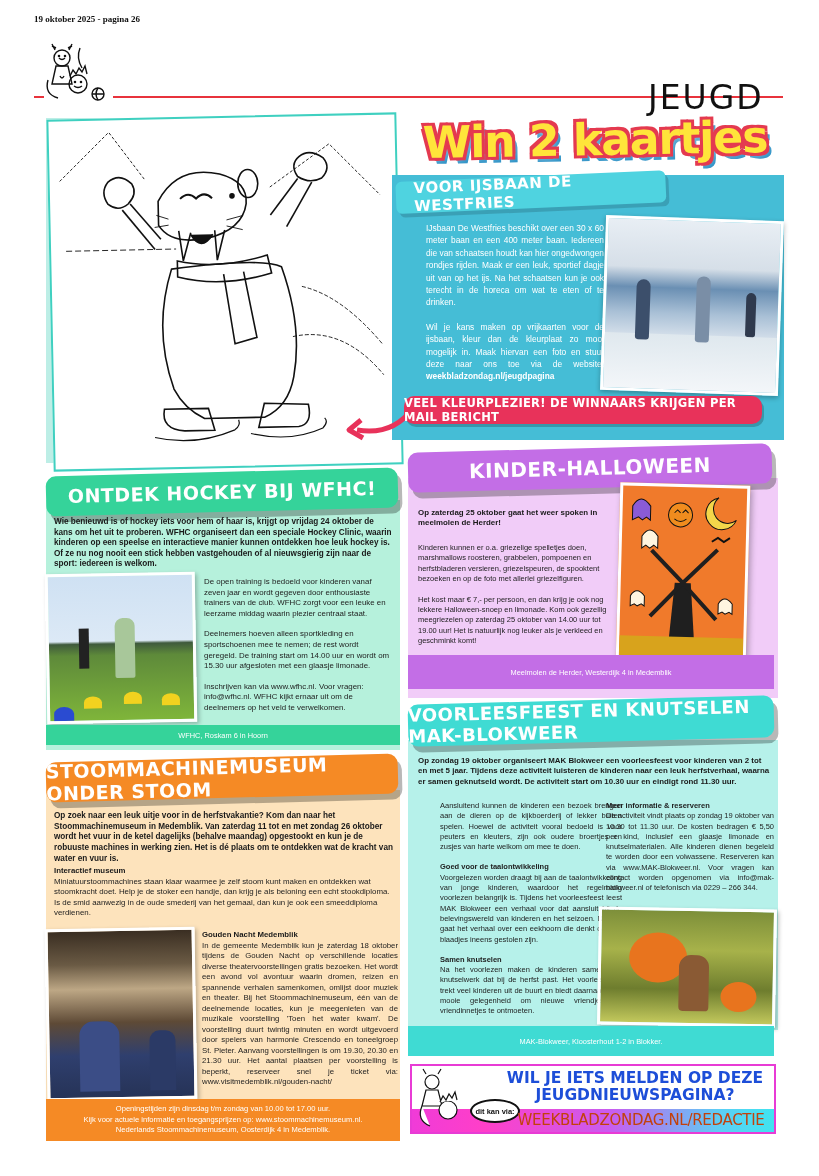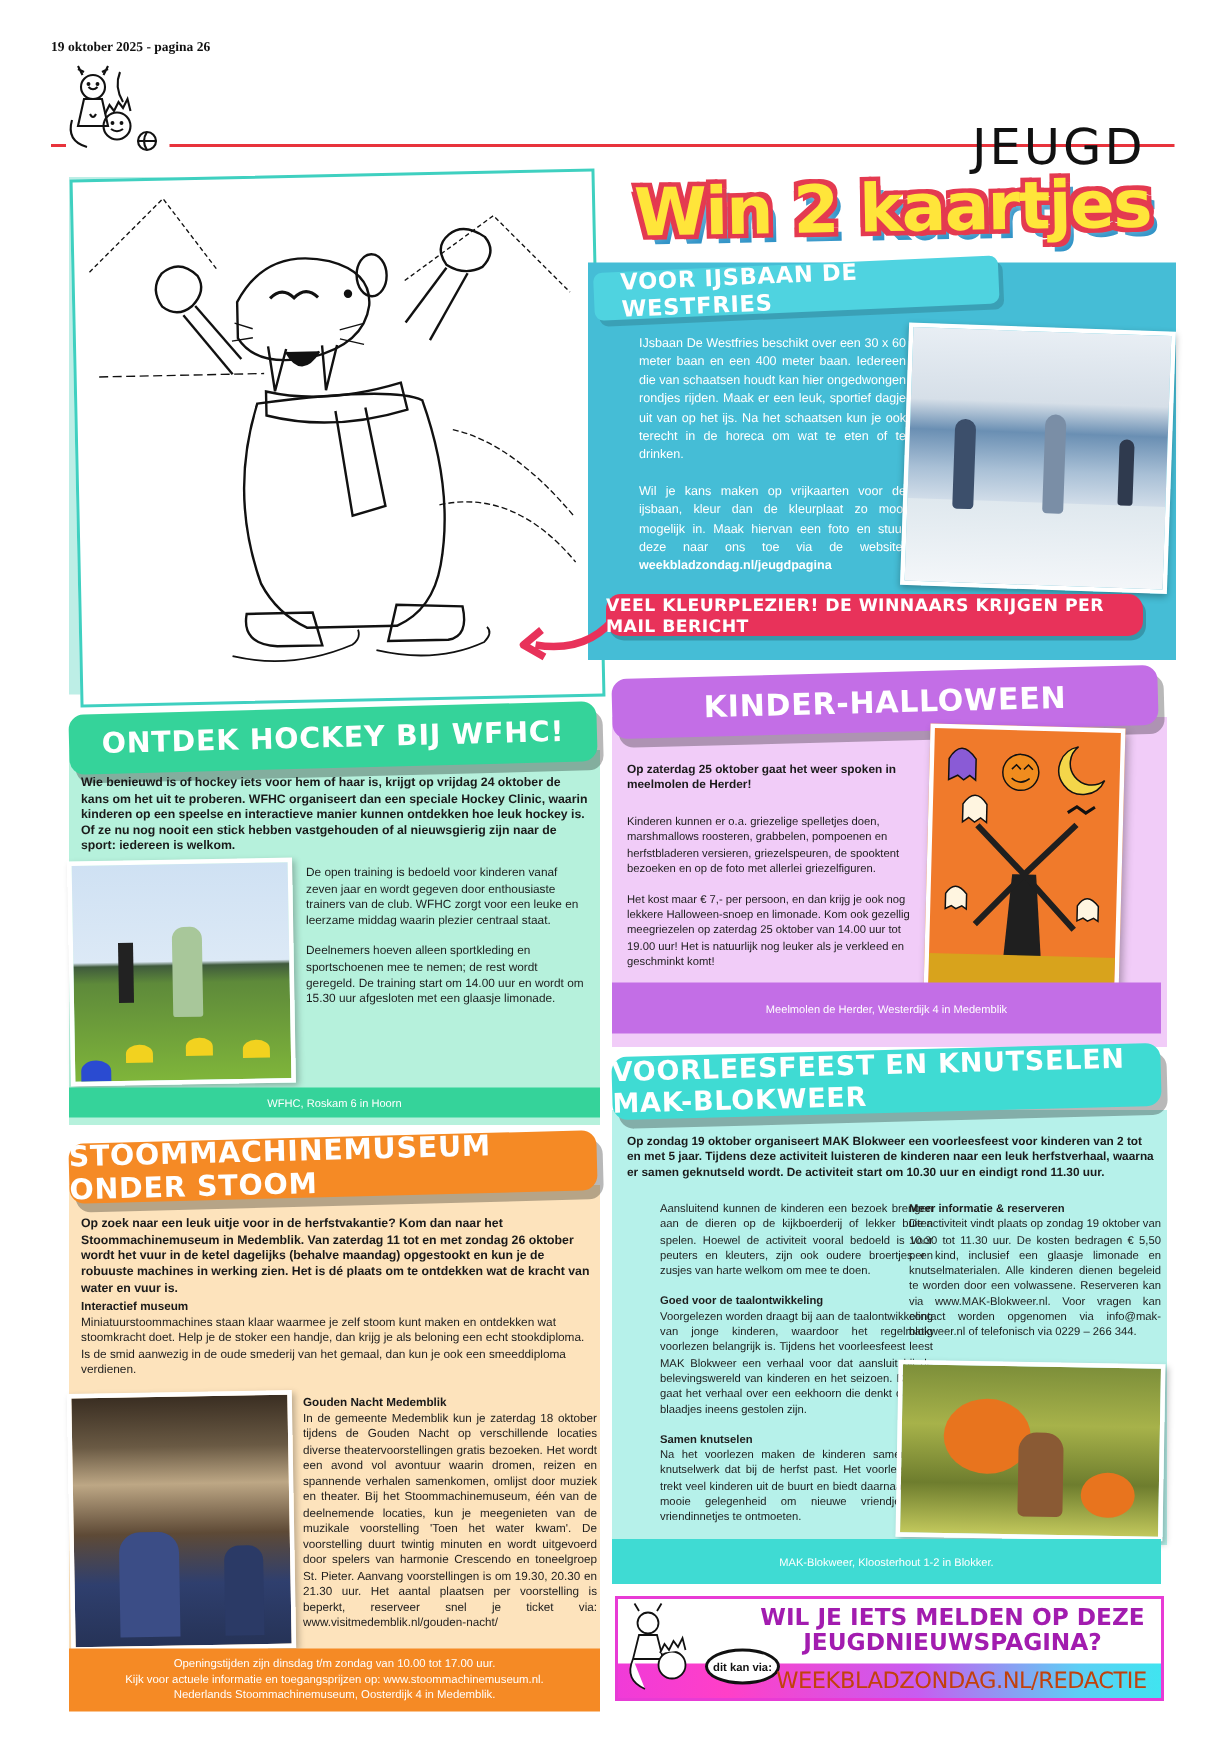--- a/index.html
+++ b/index.html
@@ -2,21 +2,21 @@
 <html><head>
 <meta charset="utf-8">
 <style>
   * { box-sizing: border-box; margin: 0; padding: 0; }
   html, body { width: 819px; height: 1176px; background: #ffffff; overflow: hidden; }
   body { position: relative; font-family: "Liberation Sans", sans-serif; color: #1a1a1a; }
 
   .abs { position: absolute; }
 
   
-  .dateline { left: 34px; top: 26px; font-family: "Liberation Serif", serif; font-weight: bold; font-size: 9px; color: #111; }
+  .dateline { left: 34px; top: 14px; font-family: "Liberation Serif", serif; font-weight: bold; font-size: 9px; color: #111; }
   .section-title { left: 648px; top: 50px; font-family: "DejaVu Sans", sans-serif; font-size: 33px; letter-spacing: 2px; color: #111; font-weight: normal; margin-top: 28px; }
   .redline { top: 96px; height: 2px; background: #e8333c; }
   .logo { left: 40px; top: 40px; width: 72px; height: 72px; }
 
   
   .color-bg { left: 46px; top: 118px; width: 330px; height: 345px; background: #bdeee6; }
   .color-frame { left: 50px; top: 116px; width: 350px; height: 352px; background: #fff; border: 2px solid #3fd0c0; transform: rotate(-1.2deg); }
 
   
   .win-panel { left: 392px; top: 175px; width: 392px; height: 265px; background: #45bdd6; }
@@ -83,21 +83,21 @@
   .mak-col1 p + p { margin-top: 10px; }
   .mak-col2 { left: 606px; top: 801px; width: 168px; font-size: 7.5px; line-height: 10.3px; color: #1d1d1d; text-align: justify; }
   .mak-h { font-weight: bold; }
   .mak-photo { left: 598px; top: 908px; width: 178px; height: 118px; border: 3px solid #fff; box-shadow: 2px 2px 4px rgba(0,0,0,0.25);
     background: linear-gradient(180deg, #7d8f3a 0%, #a7b24a 35%, #6e7d2e 70%, #c2c85c 100%); transform: rotate(1deg); overflow: hidden; }
   .mak-caption { left: 408px; top: 1026px; width: 366px; height: 30px; background: #3fdbd3; color: #fff; font-size: 7.4px;
     display: flex; align-items: center; justify-content: center; }
 
   
   .ad { left: 410px; top: 1064px; width: 366px; height: 70px; border: 2px solid #e83bd5; background: #fff; }
-  .ad-line1 { left: 495px; top: 1070px; width: 280px; text-align: center; font-family: "DejaVu Sans", sans-serif; font-weight: bold; font-size: 15.5px; line-height: 17px; color: #a21caf; }
+  .ad-line1 { left: 495px; top: 1070px; width: 280px; text-align: center; font-family: "DejaVu Sans", sans-serif; font-weight: bold; font-size: 15.5px; line-height: 17px; color: #1d4ed8; }
   .ad-strip { left: 412px; top: 1109px; width: 362px; height: 23px; background: linear-gradient(90deg, #f03bd8 0%, #ff3fc8 20%, #c85cf0 55%, #5ccff5 85%, #40e4f0 100%); }
   .ad-url { left: 510px; top: 1110px; width: 262px; text-align: center; font-family: "DejaVu Sans", sans-serif; font-size: 15px; line-height: 21px; color: #c2410c; letter-spacing: -0.3px; }
   .ad-bubble { left: 470px; top: 1099px; width: 50px; height: 24px; border: 2px solid #111; border-radius: 50%; background: #fff;
     font-size: 7.5px; font-weight: bold; display: flex; align-items: center; justify-content: center; color: #111; }
 </style>
 </head>
 <body>
 
 <div class="abs dateline">19 oktober 2025 - pagina 26</div>
 <svg class="abs logo" viewBox="0 0 72 72" fill="none" stroke="#111" stroke-width="1.4">
@@ -190,20 +190,21 @@
   <div style="position:absolute;left:66px;top:42px;width:20px;height:60px;background:#a8c79a;border-radius:8px 8px 2px 2px;"></div>
   <div style="position:absolute;left:30px;top:52px;width:10px;height:40px;background:#222;"></div>
   <div style="position:absolute;left:34px;top:120px;width:18px;height:12px;background:#f2d21f;border-radius:50% 50% 0 0;"></div>
   <div style="position:absolute;left:74px;top:116px;width:18px;height:12px;background:#f2d21f;border-radius:50% 50% 0 0;"></div>
   <div style="position:absolute;left:112px;top:118px;width:18px;height:12px;background:#f2d21f;border-radius:50% 50% 0 0;"></div>
   <div style="position:absolute;left:4px;top:130px;width:20px;height:14px;background:#2a4bd1;border-radius:50% 50% 0 0;"></div>
 </div>
 <div class="abs hockey-body">
   <p>De open training is bedoeld voor kinderen vanaf zeven jaar en wordt gegeven door enthousiaste trainers van de club. WFHC zorgt voor een leuke en leerzame middag waarin plezier centraal staat.</p>
   <p>Deelnemers hoeven alleen sportkleding en sportschoenen mee te nemen; de rest wordt geregeld. De training start om 14.00 uur en wordt om 15.30 uur afgesloten met een glaasje limonade.</p>
+  <p>Inschrijven kan via www.wfhc.nl. Voor vragen: info@wfhc.nl. WFHC kijkt ernaar uit om de deelnemers op het veld te verwelkomen.</p>
 </div>
 <div class="abs hockey-caption">WFHC, Roskam 6 in Hoorn</div>
 
 <div class="abs stoom-bg"></div>
 <div class="abs tbar stoom-title">STOOMMACHINEMUSEUM ONDER STOOM</div>
 <div class="abs stoom-lead">Op zoek naar een leuk uitje voor in de herfstvakantie? Kom dan naar het Stoommachinemuseum in Medemblik. Van zaterdag 11 tot en met zondag 26 oktober wordt het vuur in de ketel dagelijks (behalve maandag) opgestookt en kun je de robuuste machines in werking zien. Het is dé plaats om te ontdekken wat de kracht van water en vuur is.</div>
 <div class="abs stoom-body1">
   <div class="stoom-h">Interactief museum</div>
   <div>Miniatuurstoommachines staan klaar waarmee je zelf stoom kunt maken en ontdekken wat stoomkracht doet. Help je de stoker een handje, dan krijg je als beloning een echt stookdiploma. Is de smid aanwezig in de oude smederij van het gemaal, dan kun je ook een smeeddiploma verdienen.</div>
 </div>

